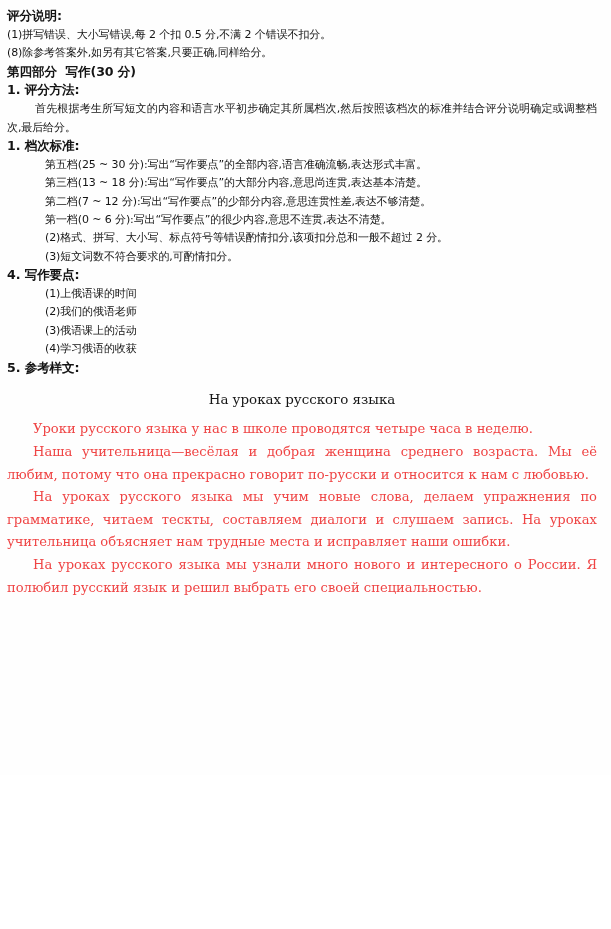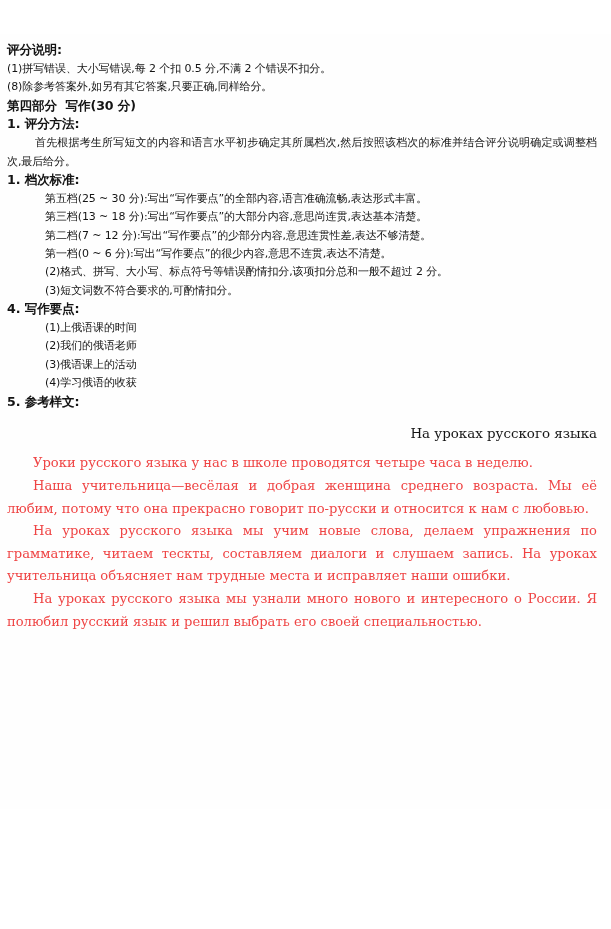--- a/index.html
+++ b/index.html
@@ -18,21 +18,20 @@
     -webkit-font-smoothing: none;
   }
 
   .page {
     position: relative;
     width: 611px;
     height: 775px;
     background: #fefefe;
     padding: 9px;
     box-sizing: border-box;
-    margin-top: 34px;
   }
 
   .content {
     position: absolute;
     left: 7px;
     top: 7px;
     width: 590px;
   }
 
   
@@ -65,21 +64,21 @@
   .ru {
     font-family: "DejaVu Serif", "Liberation Serif", serif;
     font-size: 13.1px;
     line-height: 22.6px;
     color: #ef4444;
   }
   .ru-title {
     font-family: "DejaVu Serif", "Liberation Serif", serif;
     font-size: 13.4px;
     line-height: 22px;
-    text-align: right;
+    text-align: center;
     color: #151515;
   }
   .ru-para {
     text-align: justify;
     text-indent: 26px;
     margin: 0;
   }
 
   .sample-area {
     margin-top: 12px;

